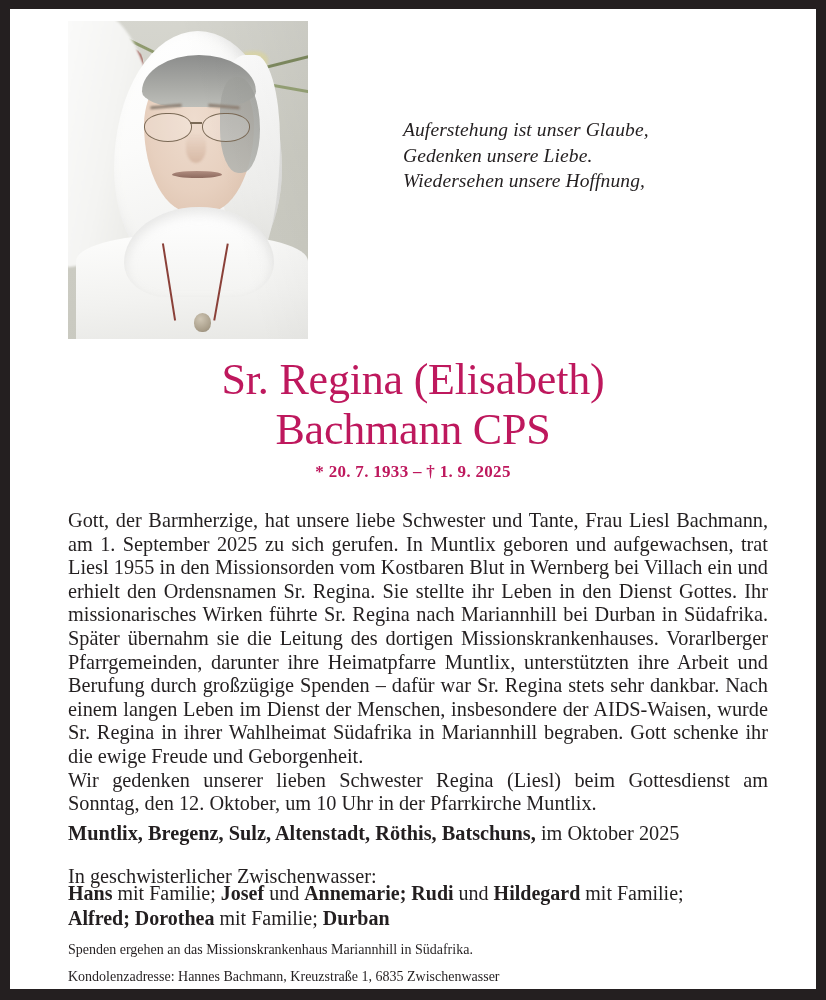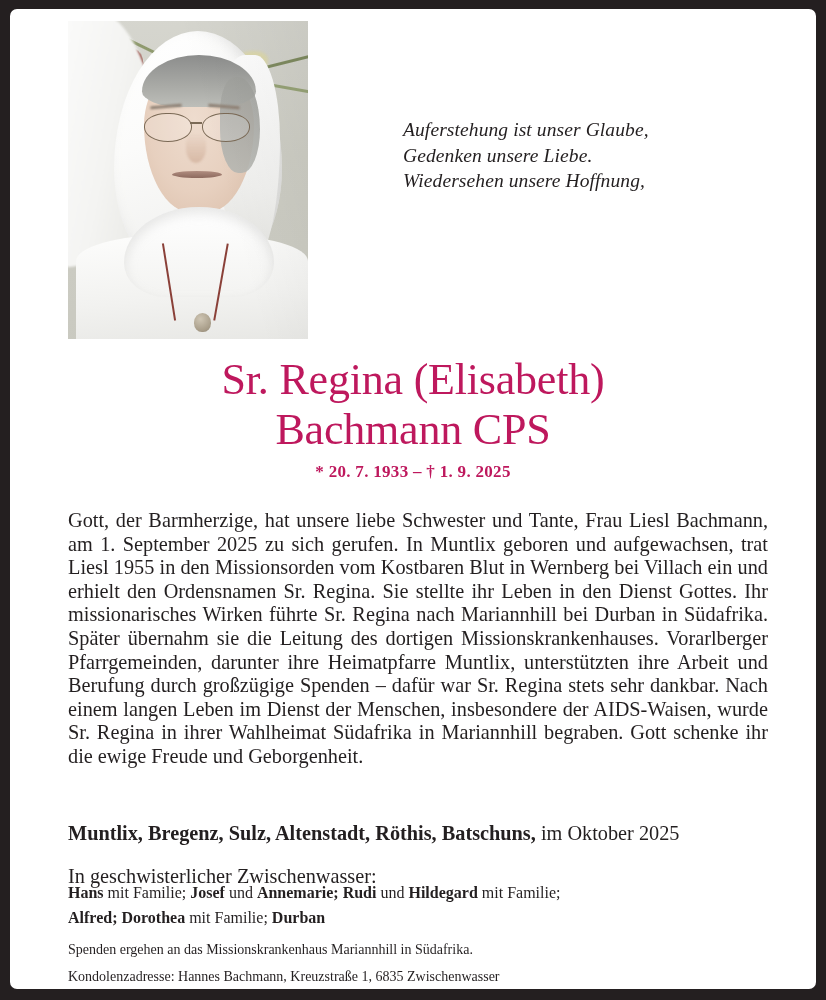--- a/index.html
+++ b/index.html
@@ -23,21 +23,20 @@
     padding: 9px 10px 11px 10px;
   }
 
   .card {
     position: relative;
     box-sizing: border-box;
     width: 100%;
     height: 100%;
     background: #ffffff;
     overflow: hidden;
-    border-radius: 7px;
   }
 
   
   .photo {
     position: absolute;
     left: 58px;
     top: 12px;
     width: 240px;
     height: 318px;
     overflow: hidden;
@@ -280,21 +279,21 @@
     font-size: 20.3px;
     line-height: 24px;
     color: #231f20;
   }
 
   .family {
     position: absolute;
     left: 58px;
     top: 872px;
     width: 712px;
-    font-size: 16px;
+    font-size: 20px;
     line-height: 24.5px;
     color: #231f20;
   }
   .family b { font-weight: bold; }
 
   .footer {
     position: absolute;
     left: 58px;
     top: 928px;
     width: 712px;
@@ -347,20 +346,21 @@
     </div>
 
     <div class="name-block">
       <div class="name-line">Sr. Regina (Elisabeth)</div>
       <div class="name-line">Bachmann CPS</div>
       <div class="dates">* 20. 7. 1933 – † 1. 9. 2025</div>
     </div>
 
     <div class="body-text">
       <p>Gott, der Barmherzige, hat unsere liebe Schwester und Tante, Frau Liesl Bachmann, am 1. September 2025 zu sich gerufen. In Muntlix geboren und aufgewachsen, trat Liesl 1955 in den Missionsorden vom Kostbaren Blut in Wernberg bei Villach ein und erhielt den Ordensnamen Sr. Regina. Sie stellte ihr Leben in den Dienst Gottes. Ihr missionarisches Wirken führte Sr. Regina nach Mariannhill bei Durban in Südafrika. Später übernahm sie die Leitung des dortigen Missionskrankenhauses. Vorarlberger Pfarrgemeinden, darunter ihre Heimatpfarre Muntlix, unterstützten ihre Arbeit und Berufung durch großzügige Spenden – dafür war Sr. Regina stets sehr dankbar. Nach einem langen Leben im Dienst der Menschen, insbesondere der AIDS-Waisen, wurde Sr. Regina in ihrer Wahlheimat Südafrika in Mariannhill begraben. Gott schenke ihr die ewige Freude und Geborgenheit.</p>
+      <p>Wir gedenken unserer lieben Schwester Regina (Liesl) beim Gottesdienst am Sonntag, den 12. Oktober, um 10 Uhr in der Pfarrkirche Muntlix.</p>
     </div>
 
     <div class="places"><b>Muntlix, Bregenz, Sulz, Altenstadt, Röthis, Batschuns,</b><span> im Oktober 2025</span></div>
 
     <div class="kinship">In geschwisterlicher Zwischenwasser:</div>
 
     <div class="family">
       <div><b>Hans</b><span> mit Familie; </span><b>Josef</b><span> und </span><b>Annemarie; Rudi</b><span> und </span><b>Hildegard</b><span> mit Familie;</span></div>
       <div><b>Alfred; Dorothea</b><span> mit Familie; </span><b>Durban</b></div>
     </div>

